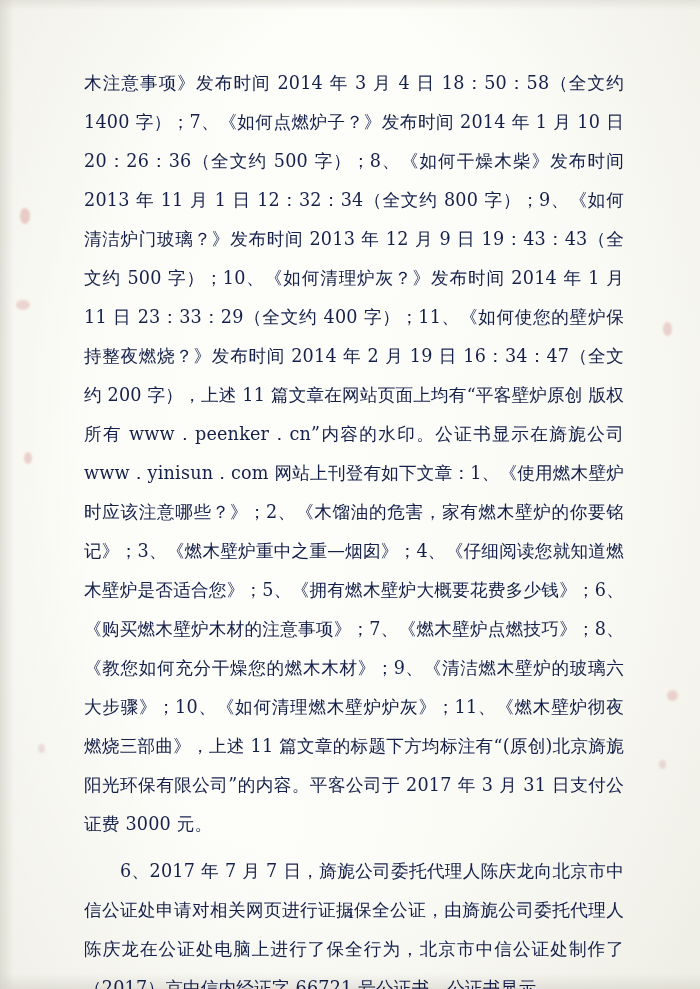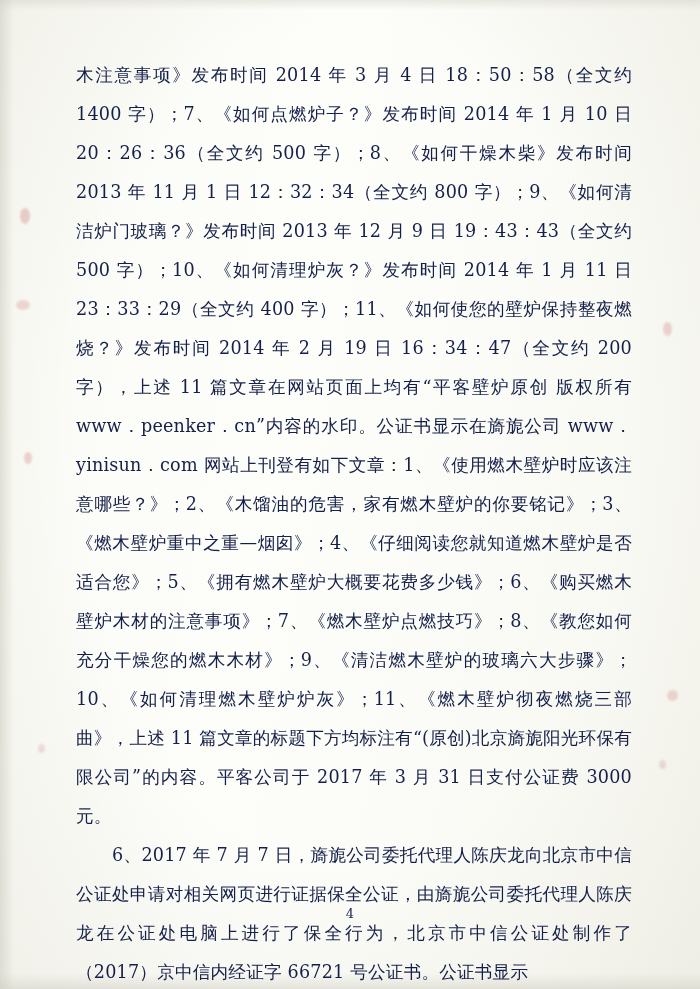--- a/index.html
+++ b/index.html
@@ -78,21 +78,21 @@
     font-size: 17.6px;
     line-height: 39px;
     color: #15204a;
     text-align: justify;
     text-justify: inter-ideograph;
     letter-spacing: 0.2px;
     font-family: "DejaVu Serif", "Liberation Serif", serif;
   }
 
   .para {
-    margin: 0;
+    margin: 8px;
     text-indent: 0;
   }
   .para + .para {
     margin-top: 0;
   }
   .para-indent {
     text-indent: 2.05em;
   }
 
   .page-number {

